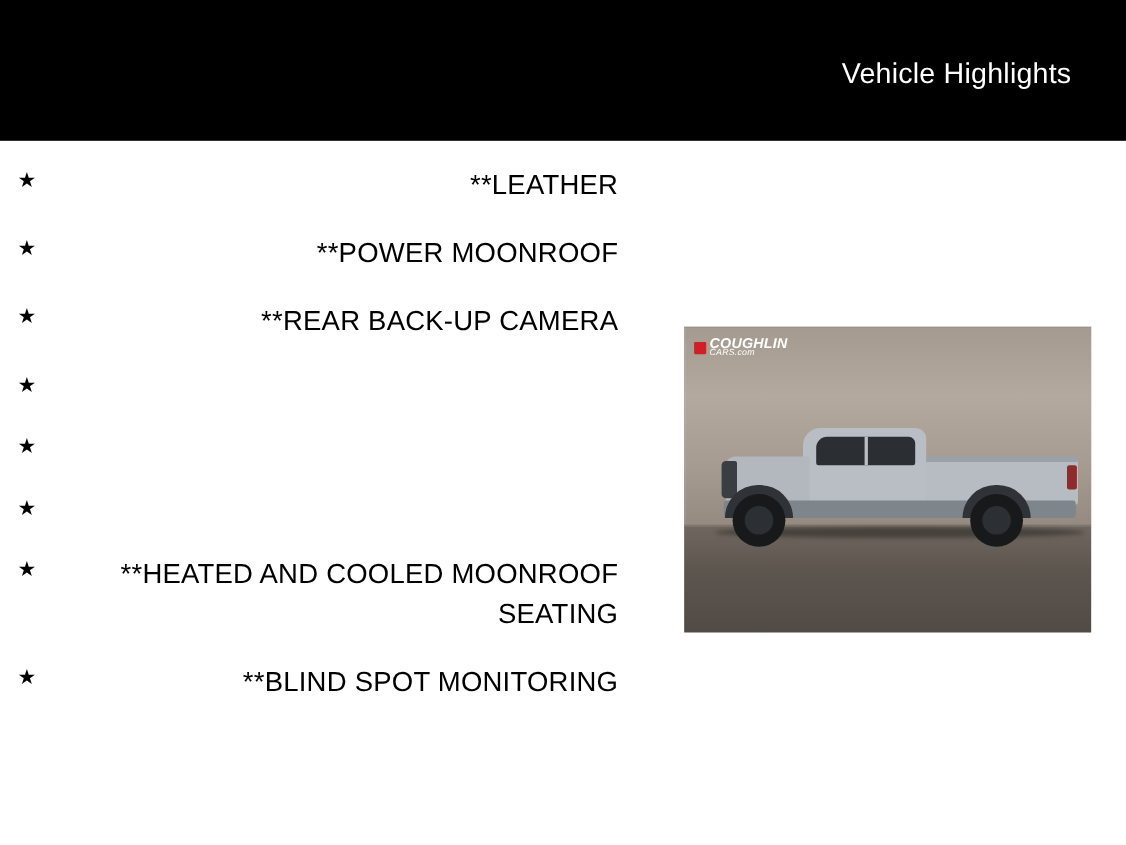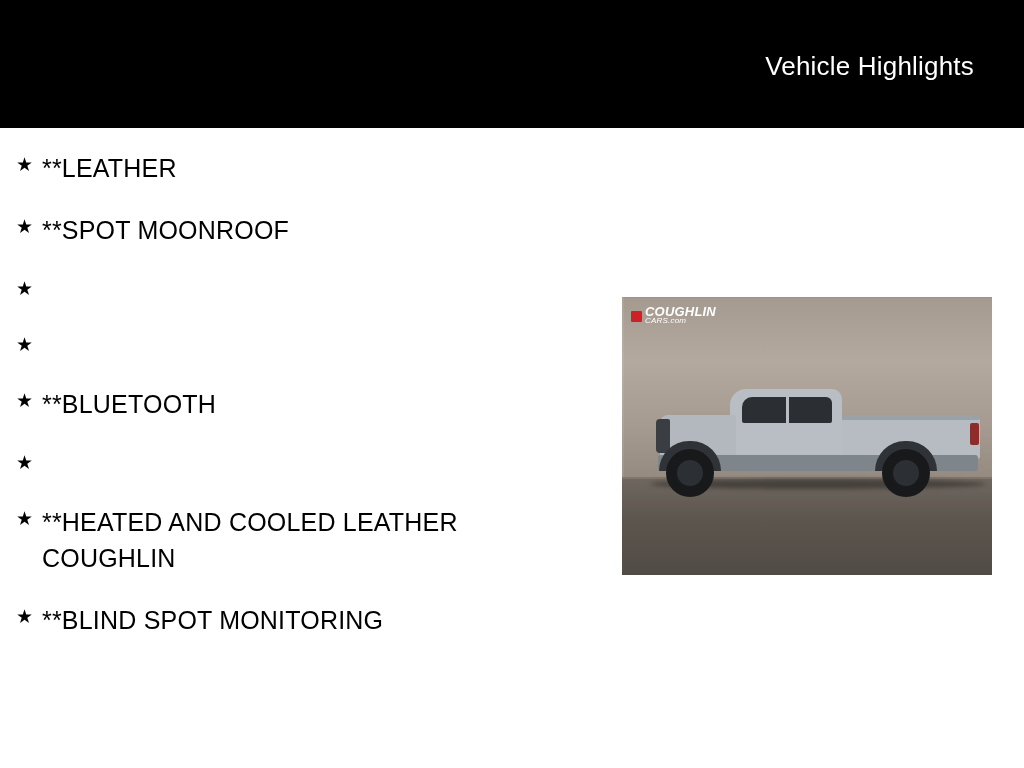--- a/index.html
+++ b/index.html
@@ -68,20 +68,21 @@
     line-height: 30px;
     text-align: left;
   }
   .item-label {
     flex: 1 1 auto;
     color: #000000;
     font-size: 25px;
     line-height: 36px;
     letter-spacing: 0.2px;
     max-width: 520px;
+    text-align: right;
   }
   .first-item {
     margin-top: 22px;
   }
 
   
   .photo {
     position: absolute;
     left: 622px;
     top: 169px;
@@ -296,38 +297,38 @@
 
   <div class="content">
 
     <ul class="highlight-list">
       <li class="highlight-item first-item">
         <span class="star-icon">★</span>
         <span class="item-label">**LEATHER</span>
       </li>
       <li class="highlight-item">
         <span class="star-icon">★</span>
-        <span class="item-label">**SPOT MOONROOF</span>
-      </li>
-      <li class="highlight-item">
-        <span class="star-icon">★</span>
-      </li>
-      <li class="highlight-item">
-        <span class="star-icon">★</span>
-      </li>
-      <li class="highlight-item">
-        <span class="star-icon">★</span>
-        <span class="item-label">**BLUETOOTH</span>
-      </li>
-      <li class="highlight-item">
-        <span class="star-icon">★</span>
-      </li>
-      <li class="highlight-item">
-        <span class="star-icon">★</span>
-        <span class="item-label">**HEATED AND COOLED LEATHER COUGHLIN</span>
+        <span class="item-label">**POWER MOONROOF</span>
+      </li>
+      <li class="highlight-item">
+        <span class="star-icon">★</span>
+        <span class="item-label">**REAR BACK-UP CAMERA</span>
+      </li>
+      <li class="highlight-item">
+        <span class="star-icon">★</span>
+      </li>
+      <li class="highlight-item">
+        <span class="star-icon">★</span>
+      </li>
+      <li class="highlight-item">
+        <span class="star-icon">★</span>
+      </li>
+      <li class="highlight-item">
+        <span class="star-icon">★</span>
+        <span class="item-label">**HEATED AND COOLED MOONROOF SEATING</span>
       </li>
       <li class="highlight-item">
         <span class="star-icon">★</span>
         <span class="item-label">**BLIND SPOT MONITORING</span>
       </li>
     </ul>
 
     <div class="photo">
       <div class="photo-wall"></div>
       <div class="floor-line"></div>

